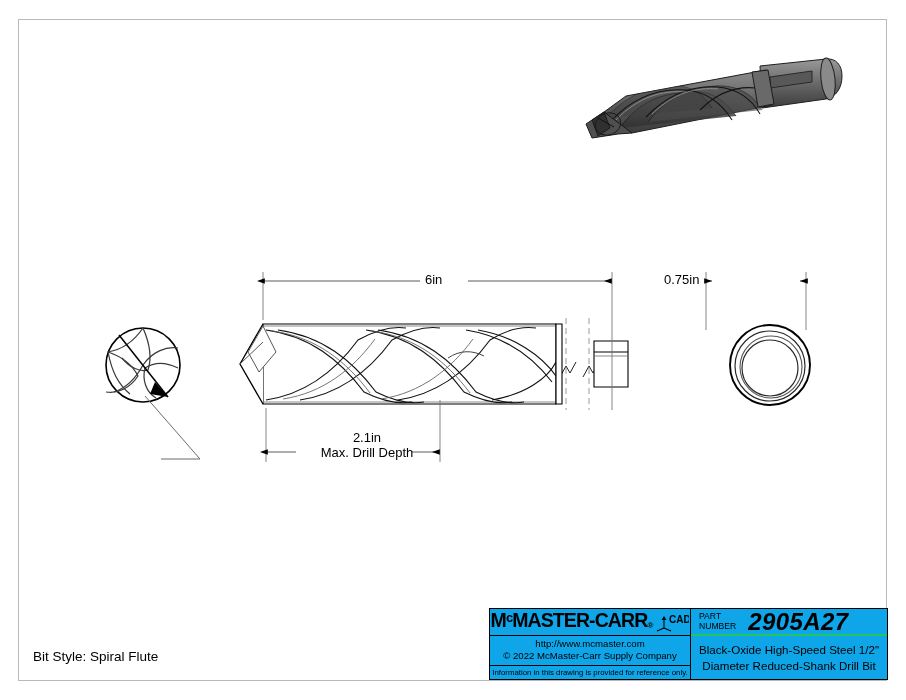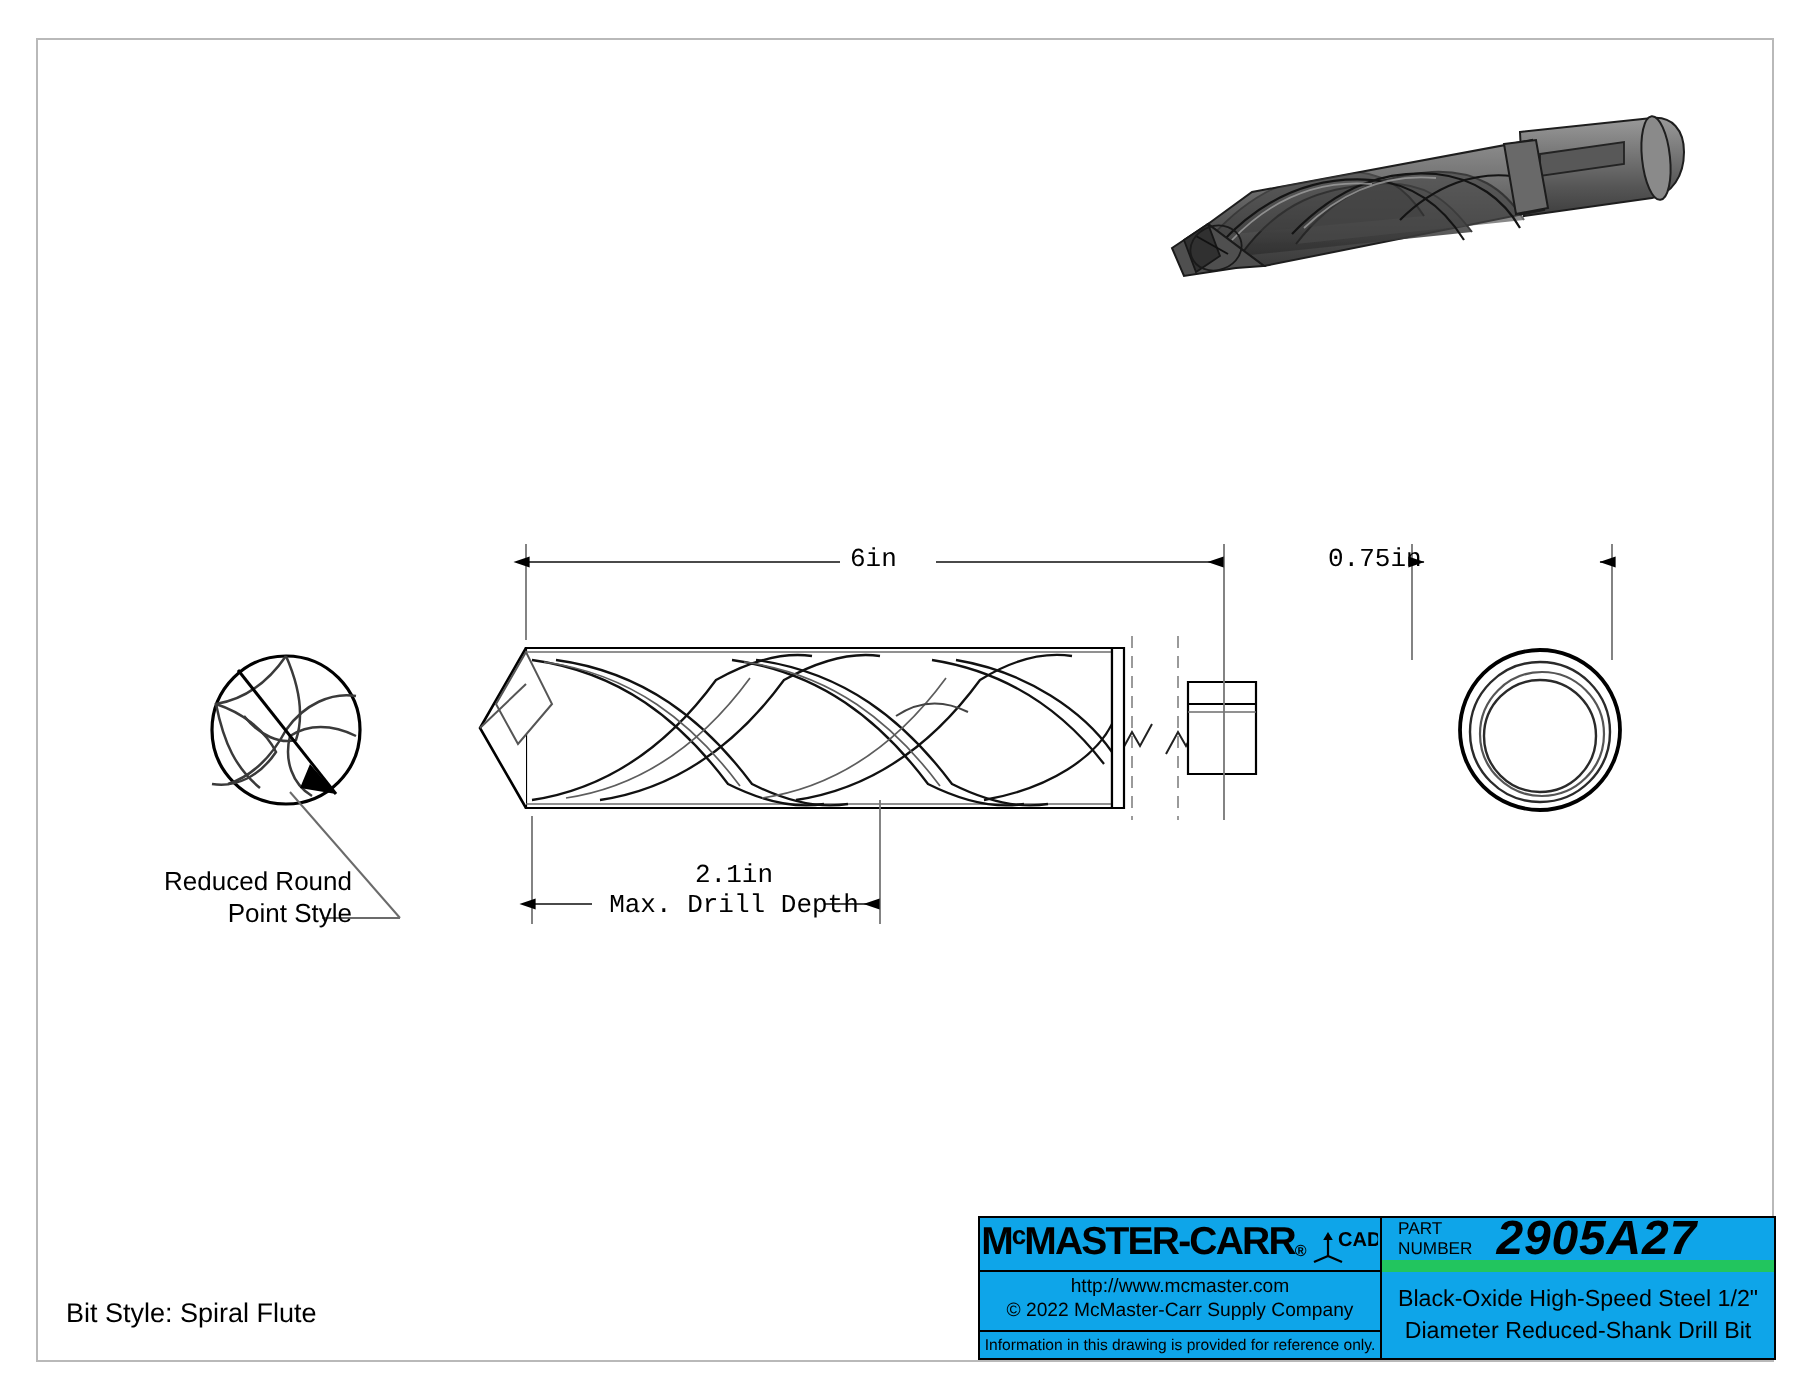--- a/index.html
+++ b/index.html
@@ -31,21 +31,21 @@
   .svg-layer {
     position: absolute;
     left: 0;
     top: 0;
     width: 906px;
     height: 700px;
   }
   
   .dim-text {
     position: absolute;
-    font-family: Liberation Mono, monospace;
+    font-family: Liberation Sans, sans-serif;
     font-size: 13px;
     color: #000;
     white-space: nowrap;
     line-height: 15px;
   }
   #dim-length-label { left: 425px; top: 272px; }
   #dim-shank-label  { left: 664px; top: 272px; }
   #dim-depth-block  { left: 297px; top: 430px; text-align: center; width: 140px; }
   #dim-depth-block .l2 { display: block; }
   #point-style-callout {
@@ -136,21 +136,21 @@
     font-size: 7.8px;
     line-height: 9px;
   }
   #tb-right {
     flex: 1;
     display: flex;
     flex-direction: column;
   }
   #tb-pn-row {
     height: 27px;
-    border-bottom: 6px solid #22c55e;
+    border-bottom: 2px solid #22c55e;
     box-sizing: border-box;
     display: flex;
     align-items: center;
     padding-left: 8px;
   }
   #pn-caption {
     font-size: 8.6px;
     line-height: 9.5px;
     color: #000;
     margin-right: 12px;
@@ -340,24 +340,20 @@
 
   <div class="dim-text" id="dim-length-label">6in</div>
 
   <div class="dim-text" id="dim-shank-label">0.75in</div>
 
   <div class="dim-text" id="dim-depth-block">
     <span class="l1">2.1in</span>
     <span class="l2">Max. Drill Depth</span>
   </div>
 
-  <div id="point-style-callout">
-    <div>Reduced Round</div>
-    <div>Point Style</div>
-  </div>
 
   <div id="bit-style-note">Bit Style: Spiral Flute</div>
 
   <div id="title-block">
 
     <div id="tb-left">
 
       <div id="tb-logo-row">
         <div id="logo-wordmark"><span>M</span><span class="sup">c</span><span>MASTER-CARR</span><span id="logo-reg">®</span></div>
         <div id="cad-badge">

